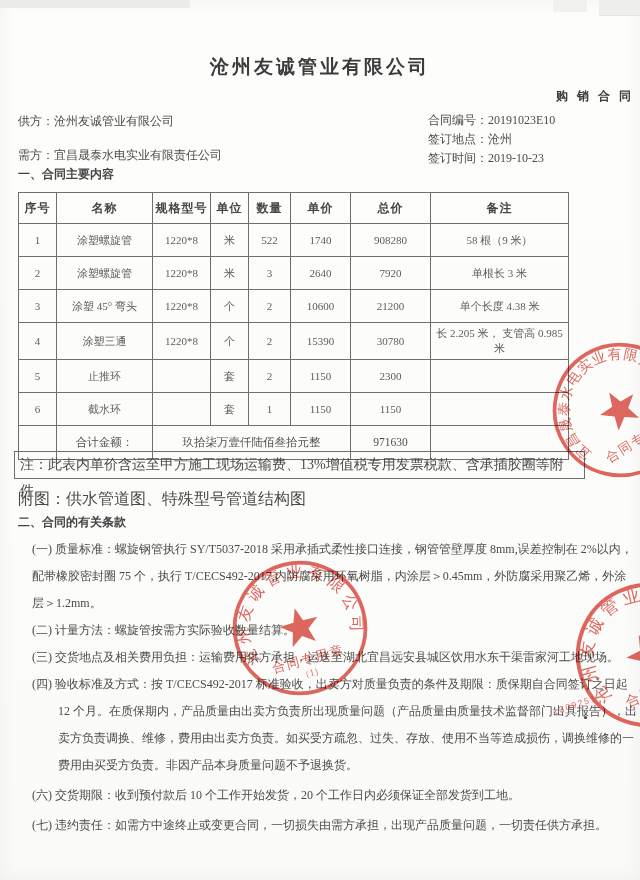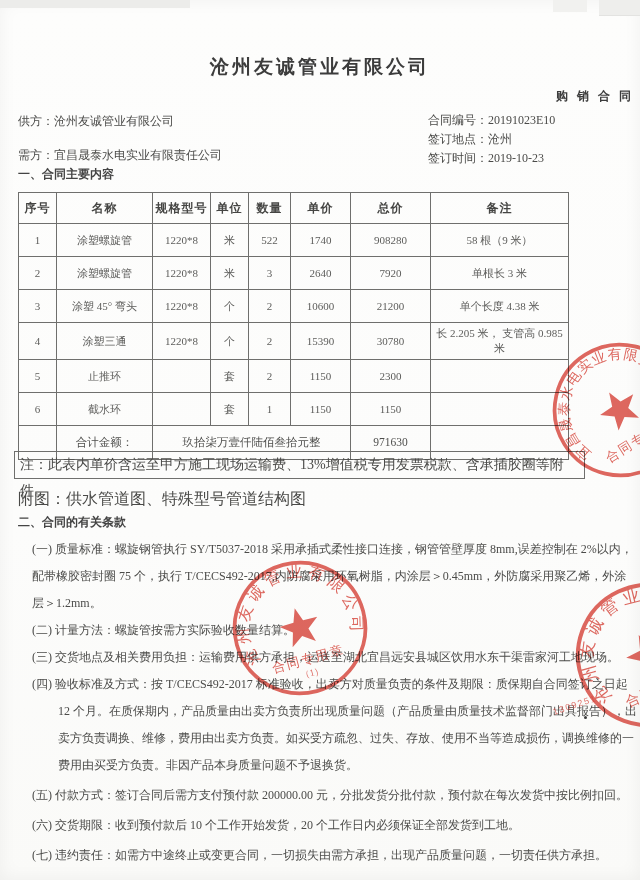--- a/index.html
+++ b/index.html
@@ -195,21 +195,20 @@
   <div class="clauses">
     <div class="cl">(一) 质量标准：螺旋钢管执行 SY/T5037-2018 采用承插式柔性接口连接，钢管管壁厚度 8mm,误差控制在 2%以内，</div>
     <div class="cl">配带橡胶密封圈 75 个，执行 T/CECS492-2017,内防腐采用环氧树脂，内涂层＞0.45mm，外防腐采用聚乙烯，外涂</div>
     <div class="cl">层＞1.2mm。</div>
     <div class="cl">(二) 计量方法：螺旋管按需方实际验收数量结算。</div>
     <div class="cl">(三) 交货地点及相关费用负担：运输费用供方承担，运送至湖北宜昌远安县城区饮用水东干渠雷家河工地现场。</div>
     <div class="cl">(四) 验收标准及方式：按 T/CECS492-2017 标准验收，出卖方对质量负责的条件及期限：质保期自合同签订之日起</div>
     <div class="cl ind">12 个月。在质保期内，产品质量由出卖方负责所出现质量问题（产品质量由质量技术监督部门出具报告），出</div>
     <div class="cl ind">卖方负责调换、维修，费用由出卖方负责。如买受方疏忽、过失、存放、使用不当等造成损伤，调换维修的一</div>
     <div class="cl ind">费用由买受方负责。非因产品本身质量问题不予退换货。</div>
-    <div class="cl g">(五) 付款方式：签订合同后需方支付预付款 200000.00 元，分批发货分批付款，预付款在每次发货中按比例扣回。</div>
     <div class="cl g">(六) 交货期限：收到预付款后 10 个工作开始发货，20 个工作日内必须保证全部发货到工地。</div>
     <div class="cl g">(七) 违约责任：如需方中途终止或变更合同，一切损失由需方承担，出现产品质量问题，一切责任供方承担。</div>
   </div>
 
   <svg class="seal seal-buyer" viewBox="0 0 150 150">
     <defs>
         <path id="arcA" d="M 25.1,98.2 A 55,55 0 1 1 124.8,98.2" fill="none"></path>
       </defs>
     <circle cx="75" cy="75" r="70" fill="none" stroke-width="4" stroke="#d9473d"></circle>
     <text font-size="15" letter-spacing="1" fill="#d9473d"><textPath href="#arcA">宜昌晟泰水电实业有限责任公司</textPath></text>

